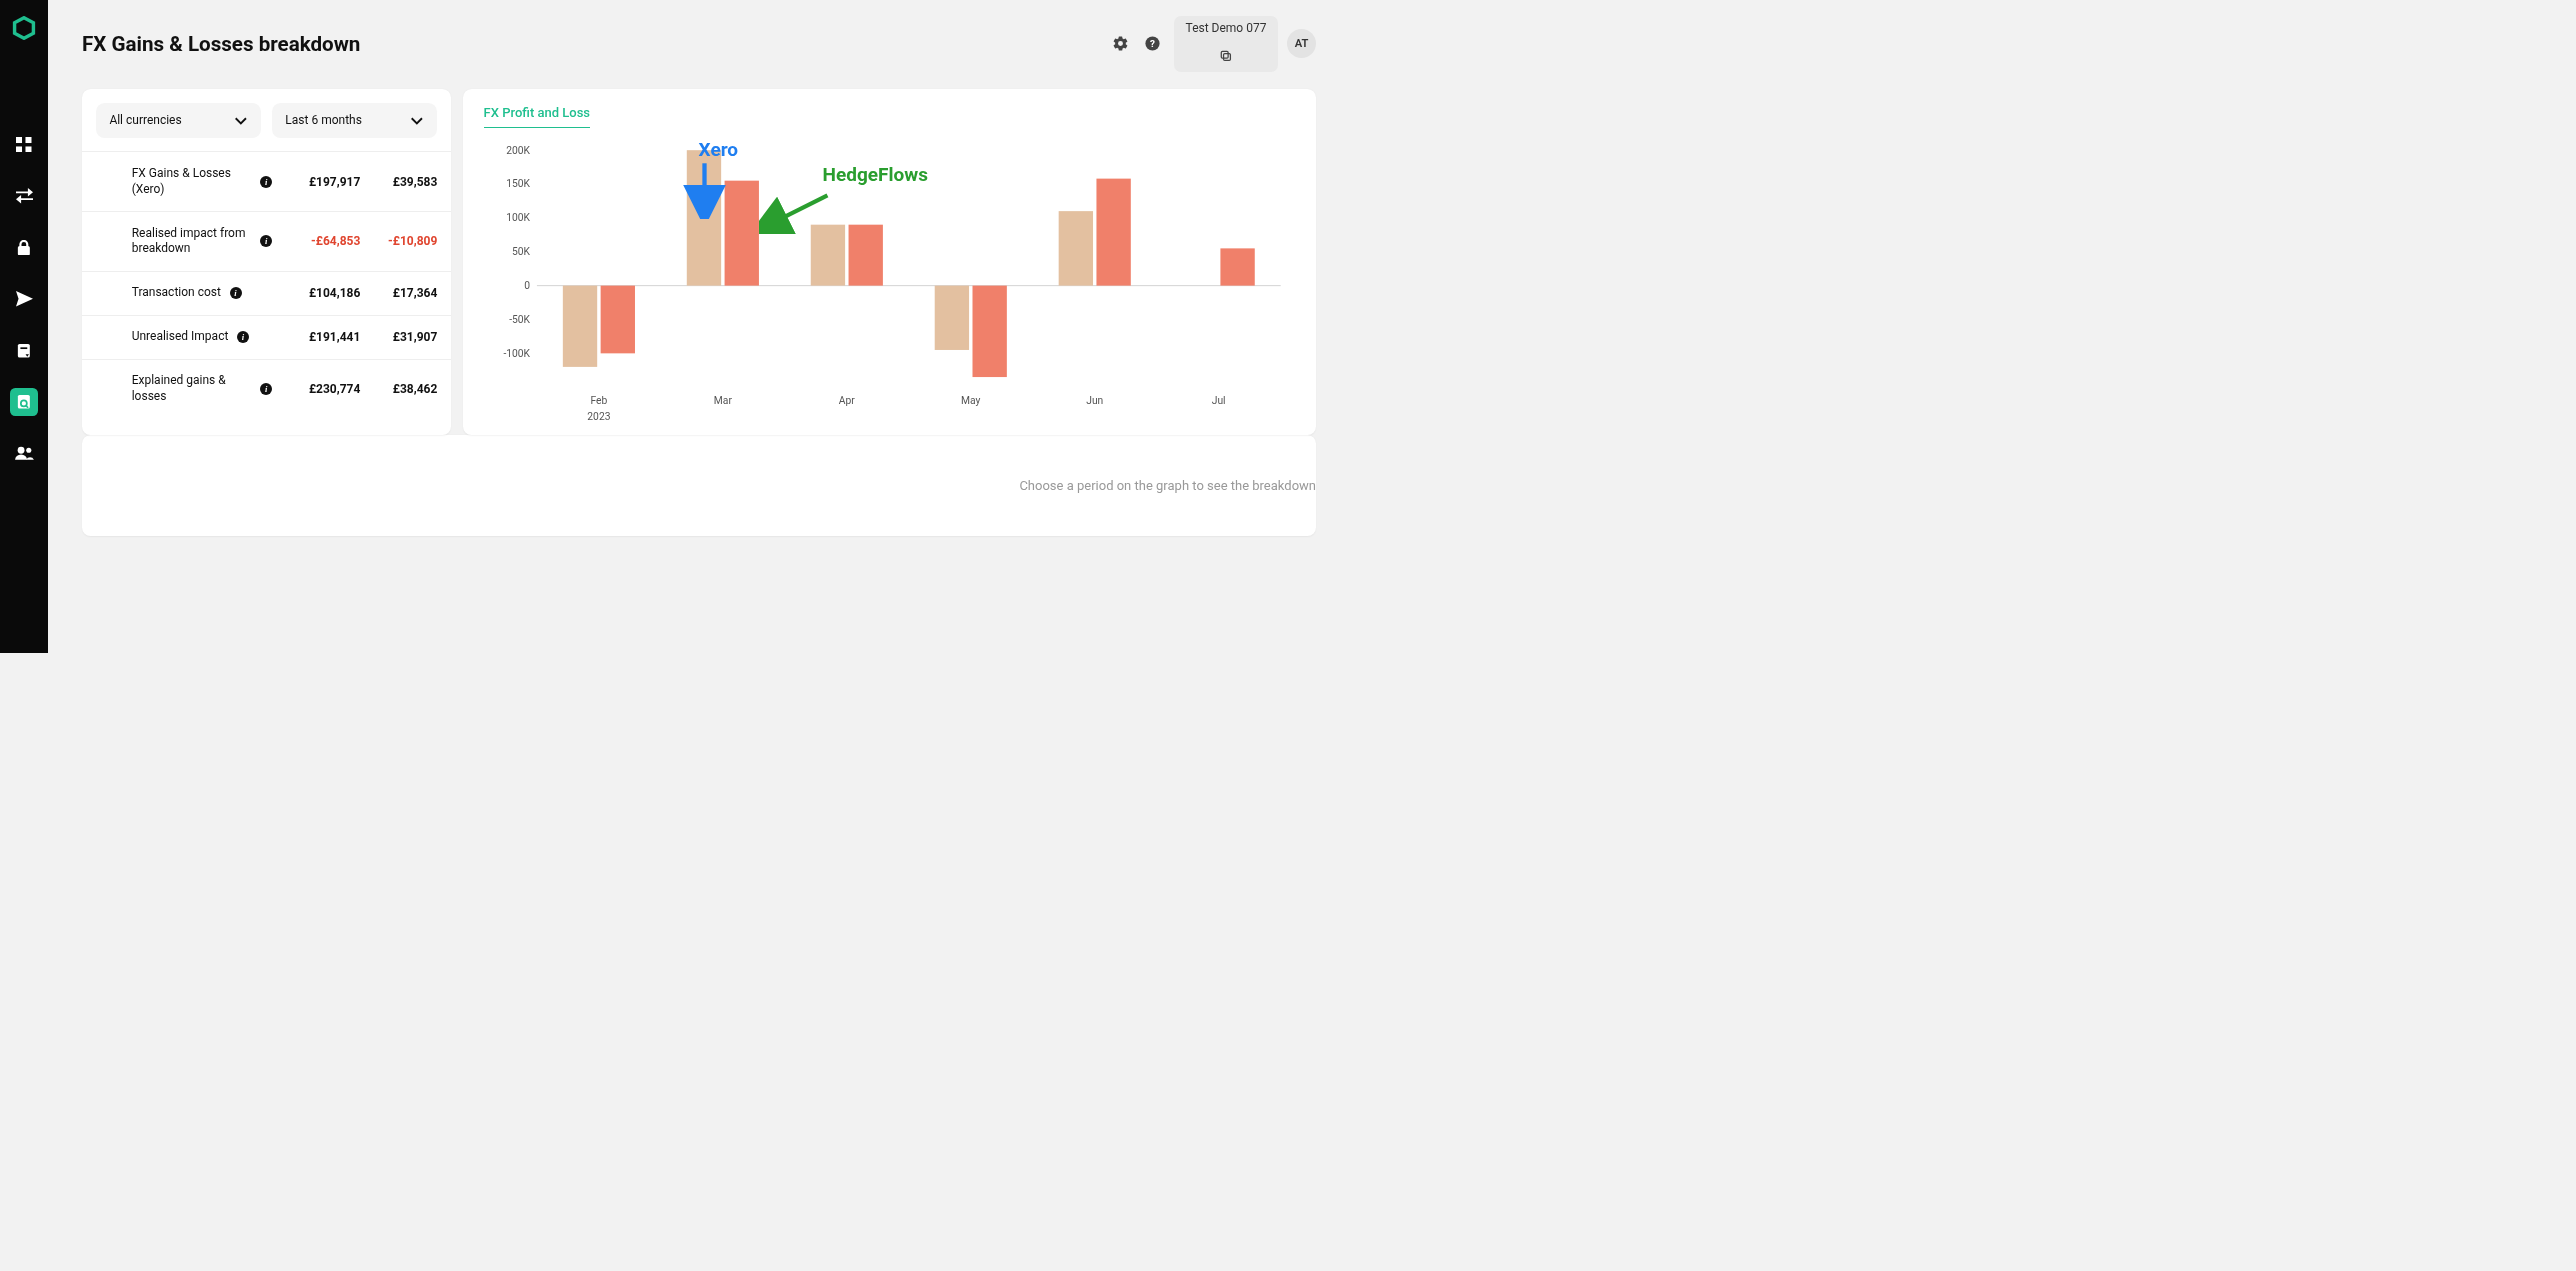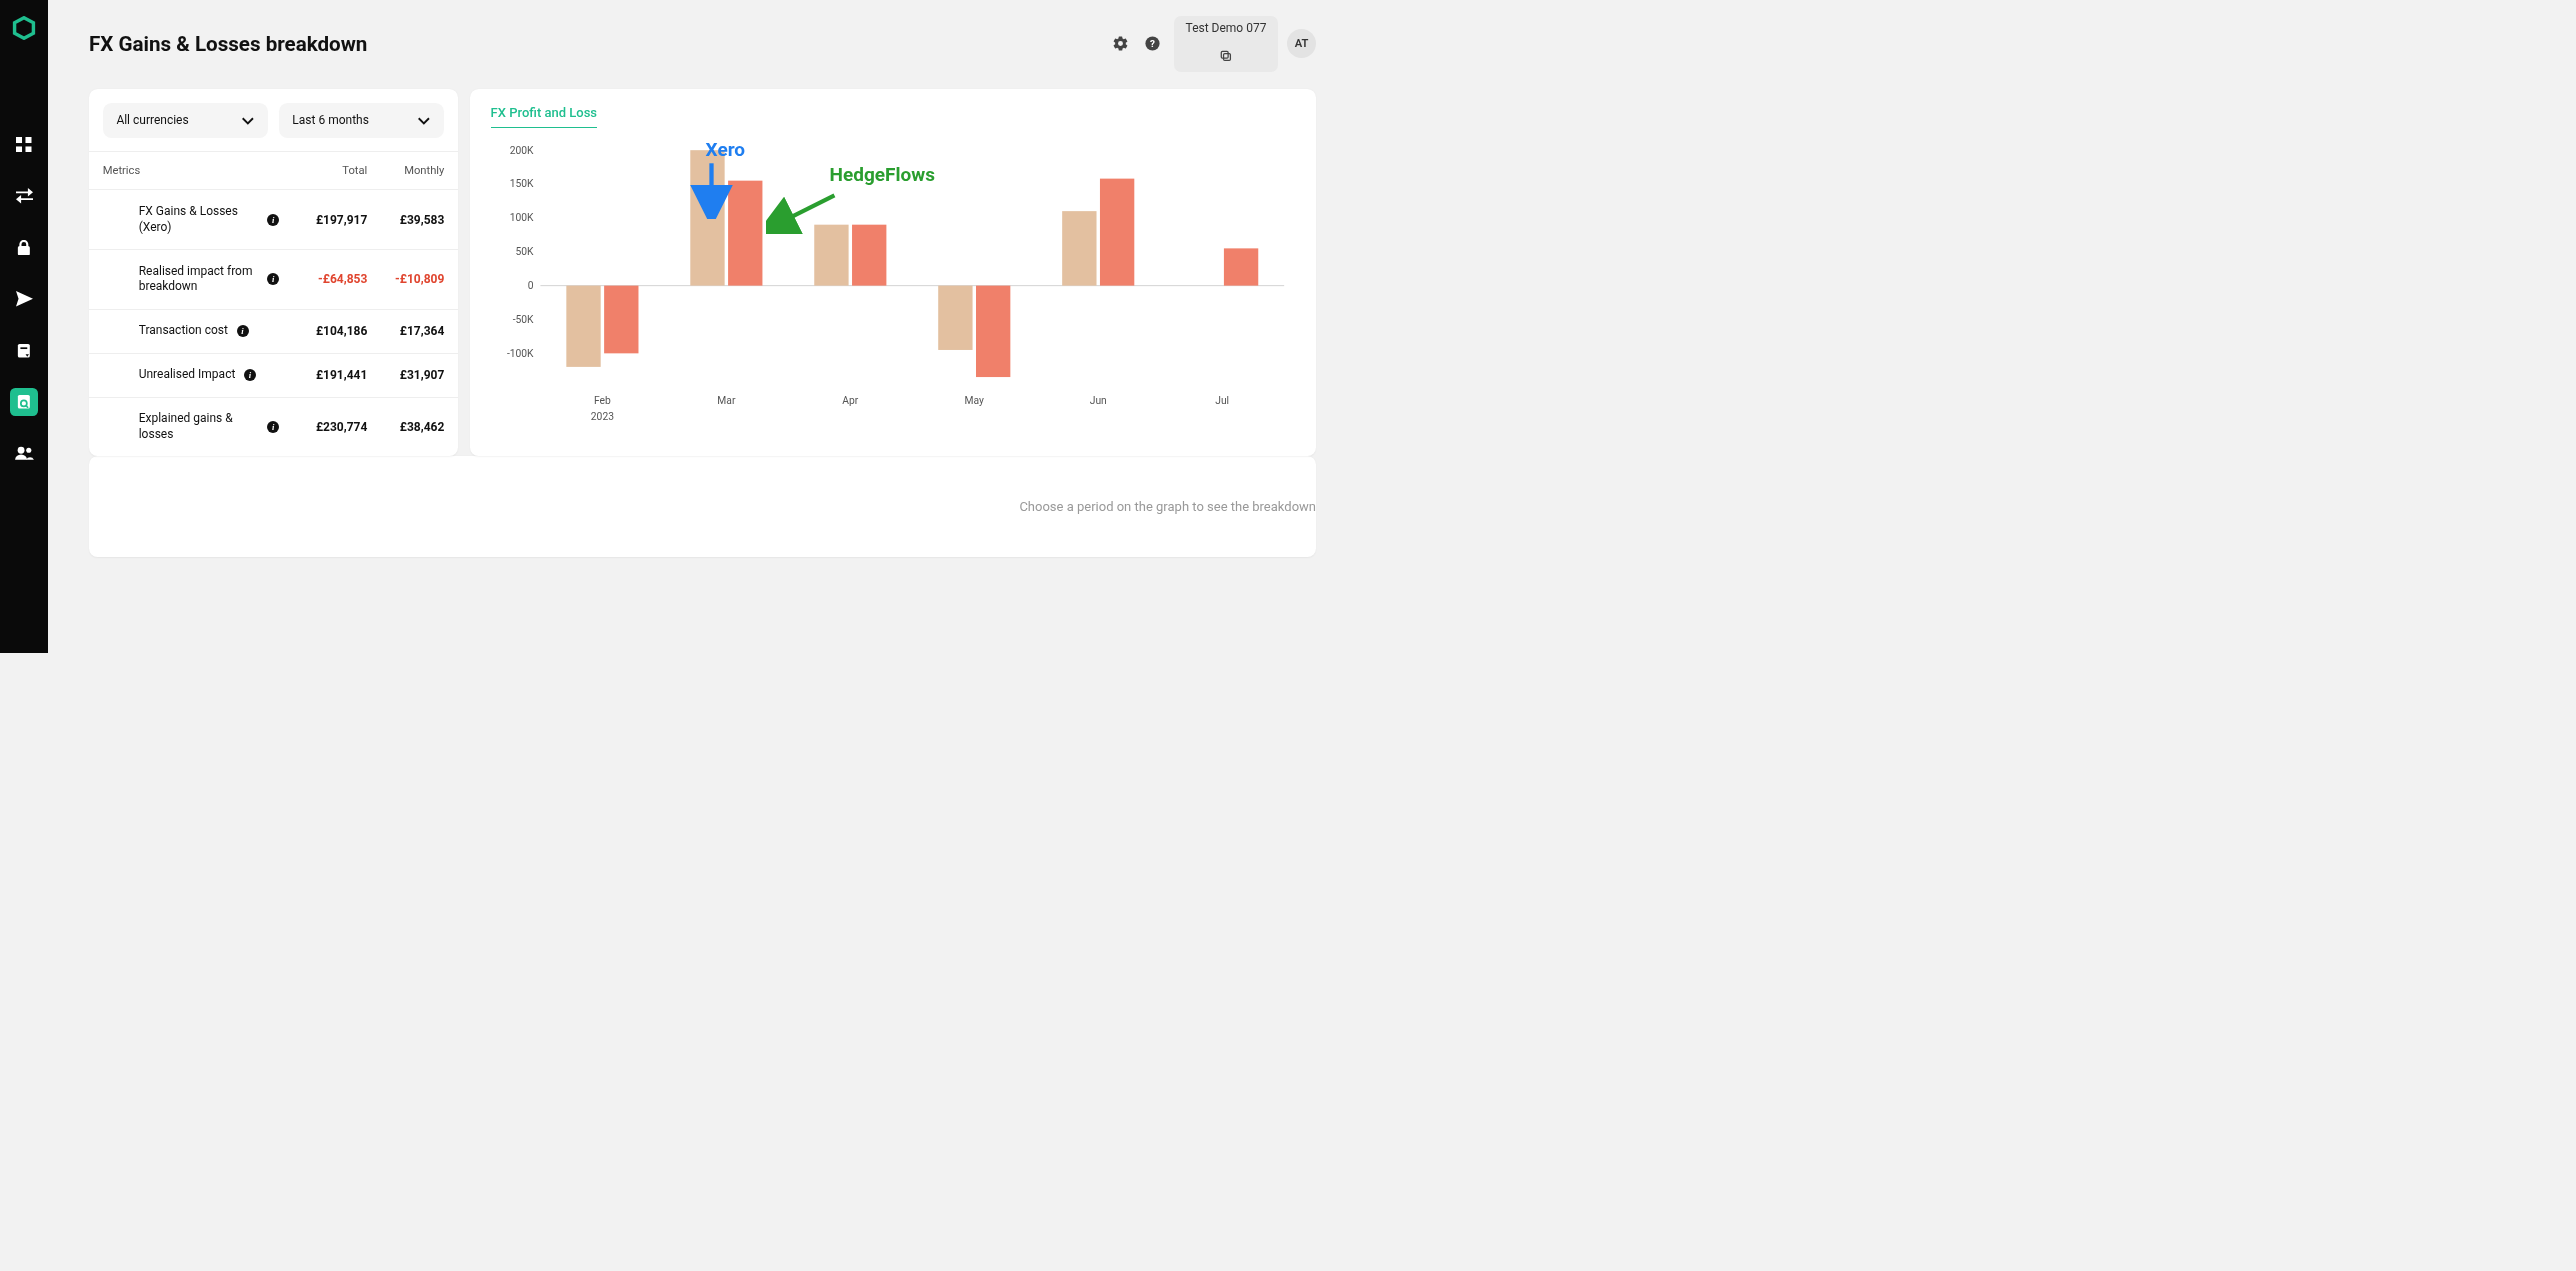--- a/index.html
+++ b/index.html
@@ -4,21 +4,21 @@
 <style>
   * { box-sizing: border-box; margin: 0; padding: 0; }
   html, body { width: 100%; height: 100%; }
   body {
     font-family: -apple-system, BlinkMacSystemFont, "Segoe UI", Roboto, Helvetica, Arial, sans-serif;
     background: #f2f2f2;
     color: #111;
     font-size: 12px;
     min-height: 653px;
   }
-  .app { display: flex; width: 1340px; min-height: 653px; gap: 7px; }
+  .app { display: flex; width: 1340px; min-height: 653px; }
   
   .sidebar {
     width: 48px;
     background: #0a0a0a;
     display: flex;
     flex-direction: column;
     align-items: center;
     padding-top: 15.5px;
     gap: 24px;
   }
@@ -237,25 +237,20 @@
             <svg class="chev" viewBox="0 0 16 16">
                 <path d="M2 5 L8 11 L14 5" fill="none" stroke="#111" stroke-width="2.2"></path>
               </svg>
           </div>
           <div class="dropdown">
             <span>Last 6 months</span>
             <svg class="chev" viewBox="0 0 16 16">
                 <path d="M2 5 L8 11 L14 5" fill="none" stroke="#111" stroke-width="2.2"></path>
               </svg>
           </div>
-        </div>
-        <div class="metrics-header">
-          <div>Metrics</div>
-          <div class="th-r">Total</div>
-          <div class="th-r">Monthly</div>
         </div>
         <div id="metrics-body">
             <div class="metric-row">
               <div class="metric-label">
                 <div class="metric-label-text">FX Gains &amp; Losses (Xero)</div>
                 <div class="info-dot">i</div>
               </div>
               <div class="metric-val">£197,917</div>
               <div class="metric-val">£39,583</div>
             </div>

